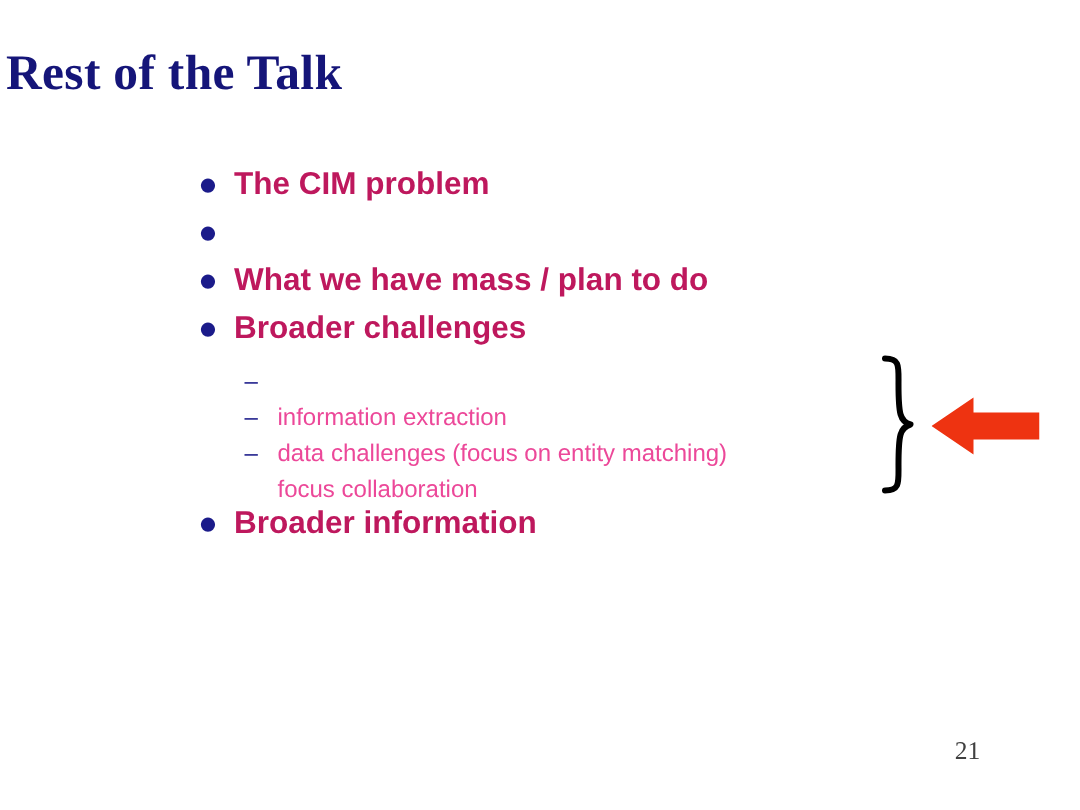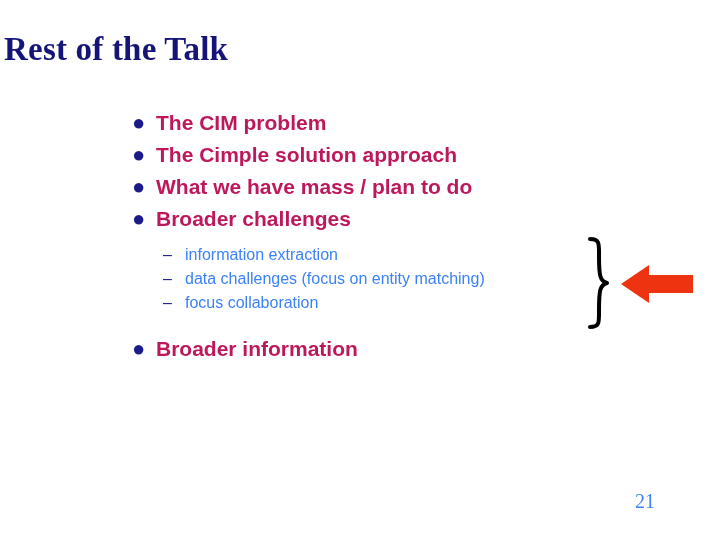--- a/index.html
+++ b/index.html
@@ -77,22 +77,23 @@
     flex: 0 0 22px;
     font-size: 16px;
     line-height: 22px;
     color: #1b1b8a;
     font-weight: normal;
   }
   .sub-label {
     font-family: "Liberation Sans", sans-serif;
     font-size: 16px;
     line-height: 22px;
-    color: #3b82f6;
+    color: #ec4899;
     white-space: nowrap;
+    margin-top: 24px;
   }
 
   
   #closing-list {
     position: absolute;
     left: 132px;
     top: 334px;
     width: 420px;
   }
 
@@ -113,42 +114,41 @@
   }
 
   
   #page-number {
     position: absolute;
     left: 600px;
     top: 492px;
     width: 90px;
     text-align: center;
     font-family: "Liberation Serif", serif;
-    font-size: 20px;
+    font-size: 17px;
     line-height: 18px;
-    color: #3b82f6;
+    color: #404040;
   }
 </style>
 </head>
 <body>
 
 <div id="slide">
 
   <div id="slide-title">Rest of the Talk</div>
 
   <div id="main-list">
 
     <div class="main-item">
       <span class="main-bullet">●</span>
       <span class="main-label">The CIM problem</span>
     </div>
 
     <div class="main-item">
       <span class="main-bullet">●</span>
-      <span class="main-label">The Cimple solution approach</span>
     </div>
 
     <div class="main-item">
       <span class="main-bullet">●</span>
       <span class="main-label">What we have mass / plan to do</span>
     </div>
 
     <div class="main-item">
       <span class="main-bullet">●</span>
       <span class="main-label">Broader challenges</span>

